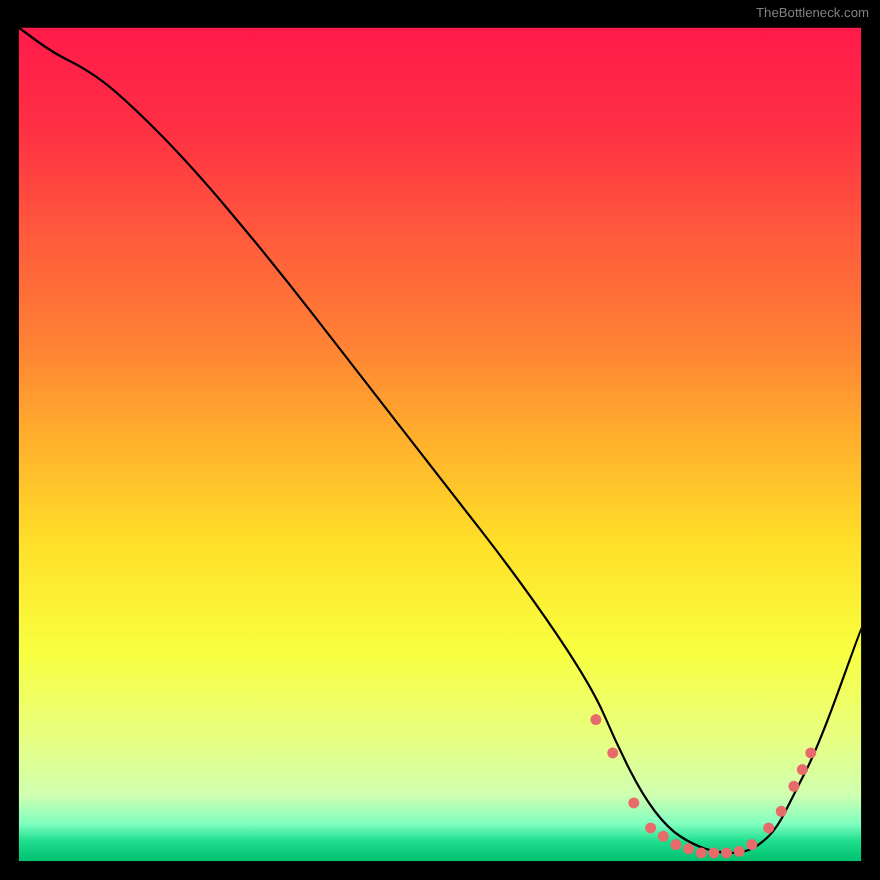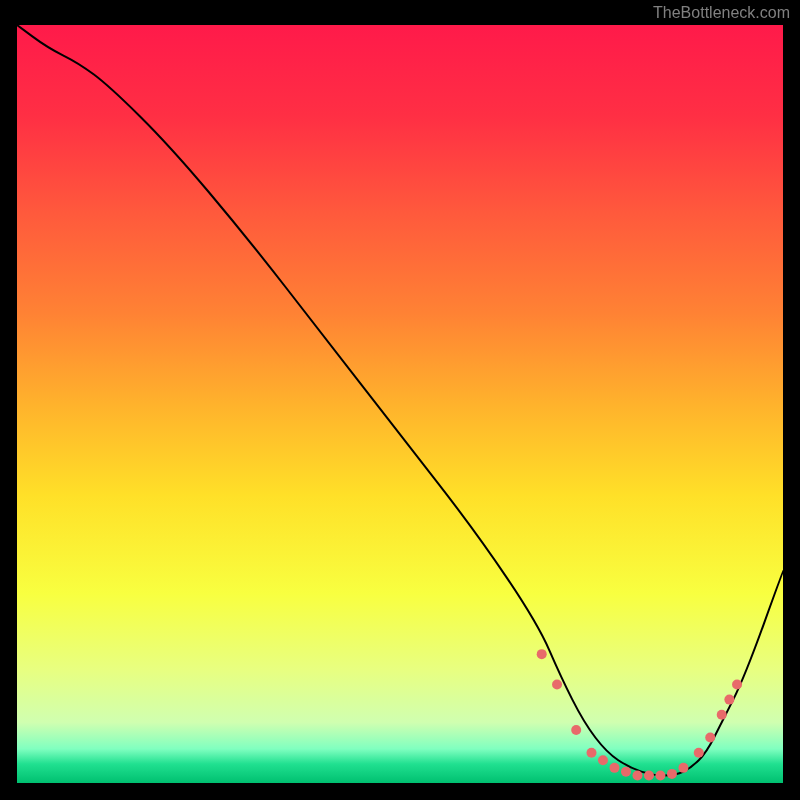--- a/index.html
+++ b/index.html
@@ -3,21 +3,21 @@
 <meta charset="utf-8">
 <style>
   * { margin: 0; padding: 0; box-sizing: border-box; }
   html, body { width: 800px; height: 800px; background: #000; overflow: hidden; }
   .wrap { position: relative; width: 800px; height: 800px; }
   .attribution {
     position: absolute;
     top: 4px;
     right: 10px;
     font-family: Arial, Helvetica, sans-serif;
-    font-size: 16px;
+    font-size: 12px;
     color: #808080;
     z-index: 10;
   }
   .plot {
     position: absolute;
     left: 17px;
     top: 25px;
     width: 766px;
     height: 758px;
   }

